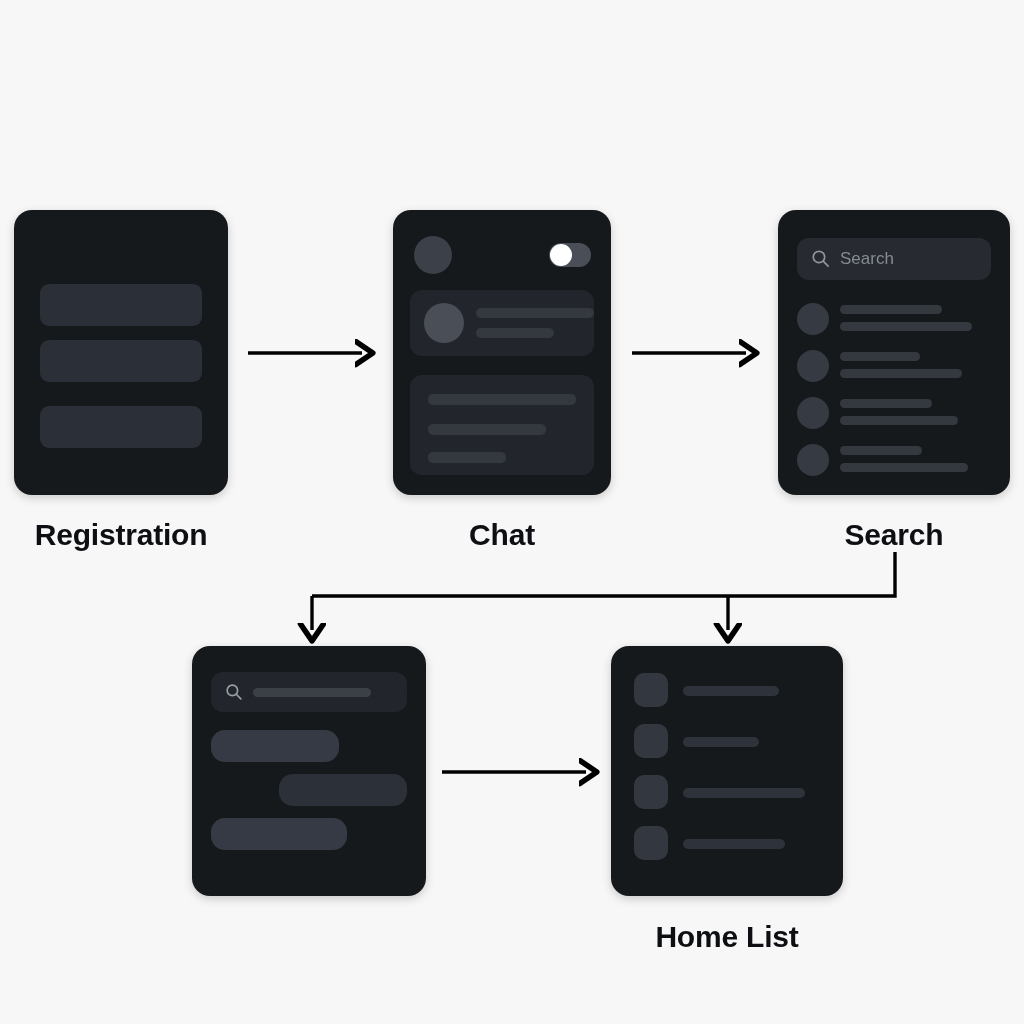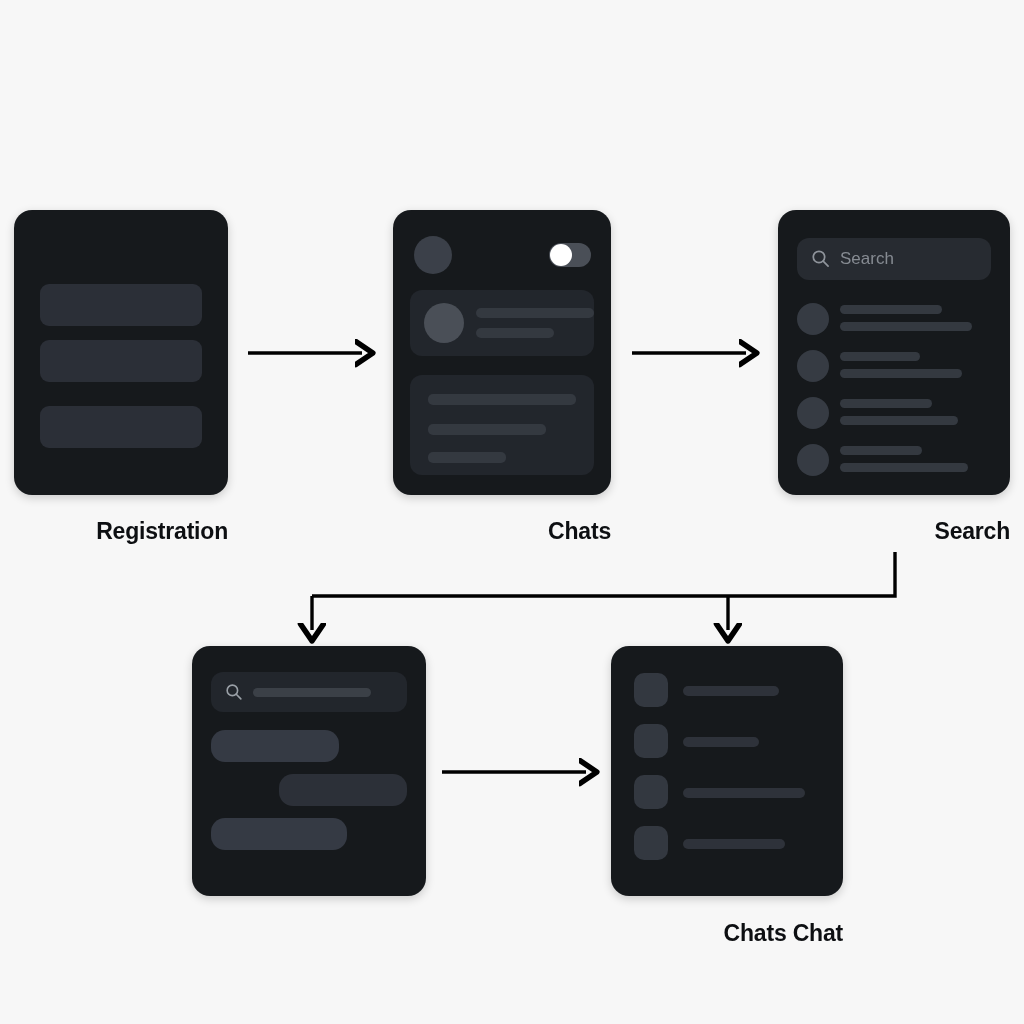--- a/index.html
+++ b/index.html
@@ -24,25 +24,25 @@
   .screen {
     position: absolute;
     background: #16191c;
     border-radius: 18px;
     box-shadow: 0 3px 10px rgba(0,0,0,0.18);
     box-sizing: border-box;
   }
   .screen-label {
     position: absolute;
     color: #0d0f12;
-    font-size: 23px;
+    font-size: 30px;
     font-weight: 700;
     letter-spacing: -0.2px;
     white-space: nowrap;
-    text-align: right;
+    text-align: center;
   }
 
   
   #screen-registration { left: 14px; top: 210px; width: 214px; height: 285px; }
   .reg-field {
     position: absolute;
     left: 26px;
     width: 162px;
     height: 42px;
     background: #2b2f37;
@@ -224,21 +224,21 @@
       <div class="bar" style="left:66px; top:18px; width:118px; height:10px;"></div>
       <div class="bar" style="left:66px; top:38px; width:78px; height:10px;"></div>
     </div>
 
     <div class="home-card" id="home-card-feed">
       <div class="bar" style="left:18px; top:19px; width:148px; height:11px;"></div>
       <div class="bar" style="left:18px; top:49px; width:118px; height:11px;"></div>
       <div class="bar" style="left:18px; top:77px; width:78px; height:11px;"></div>
     </div>
   </div>
-  <div class="screen-label" style="left:393px; top:518px; width:218px;">Chats</div>
+  <div class="screen-label" style="left:393px; top:518px; width:218px;">Chat</div>
 
   <div class="screen" id="screen-search">
     <div class="search-bar">
       <svg class="mag" viewBox="0 0 20 20">
         <circle cx="8.4" cy="8.4" r="6" fill="none" stroke="#8f949b" stroke-width="1.8"></circle>
         <line x1="12.8" y1="12.8" x2="18" y2="18" stroke="#8f949b" stroke-width="1.8" stroke-linecap="round"></line>
       </svg>
       <span class="ph">Search</span>
     </div>
 
@@ -290,15 +290,15 @@
     </div>
     <div class="crow" style="top:129px;">
       <div class="sq"></div>
       <div class="cl" style="width:122px;"></div>
     </div>
     <div class="crow" style="top:180px;">
       <div class="sq"></div>
       <div class="cl" style="width:102px;"></div>
     </div>
   </div>
-  <div class="screen-label" style="left:611px; top:920px; width:232px;">Chats Chat</div>
+  <div class="screen-label" style="left:611px; top:920px; width:232px;">Home List</div>
 
 </div>
 
 </body></html>

